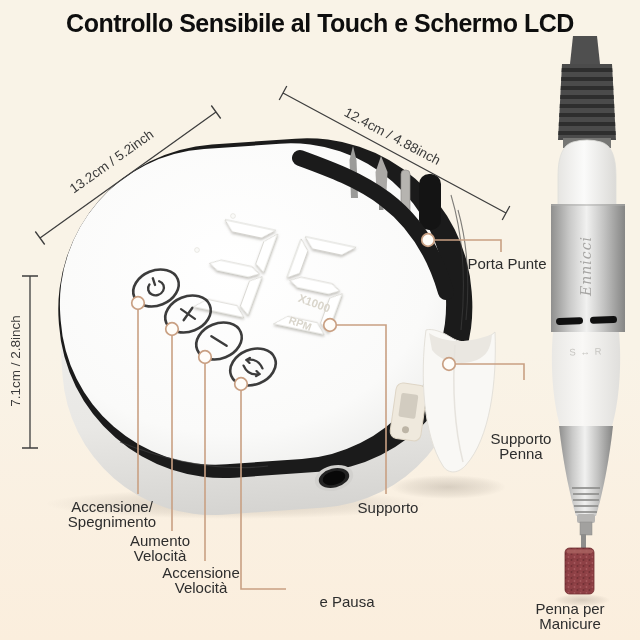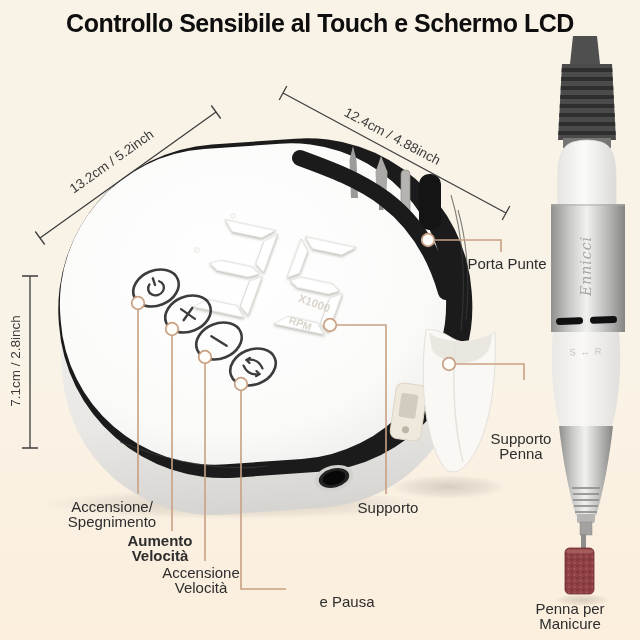--- a/index.html
+++ b/index.html
@@ -237,21 +237,21 @@
   <div class="title">Controllo Sensibile al Touch e Schermo LCD</div>
 
   <div class="lbl dim" style="left:112px;top:162px;transform:translate(-50%,-50%) rotate(-35.5deg);">13.2cm / 5.2inch</div>
   <div class="lbl dim" style="left:392px;top:137px;transform:translate(-50%,-50%) rotate(28deg);">12.4cm / 4.88inch</div>
   <div class="lbl dim" style="left:16px;top:361px;transform:translate(-50%,-50%) rotate(-90deg);">7.1cm / 2.8inch</div>
 
   <div class="lbl" style="left:112px;top:514px;">
     <span>Accensione/</span><br>
     <span>Spegnimento</span>
   </div>
-  <div class="lbl" style="left:160px;top:548px;font-weight:bold;">
+  <div class="lbl" style="left:160px;top:548px;">
     <span>Aumento</span><br>
     <span>Velocità</span>
   </div>
   <div class="lbl" style="left:201px;top:580px;">
     <span>Accensione</span><br>
     <span>Velocità</span>
   </div>
   <div class="lbl" style="left:347px;top:594px;">
     <br>
     <span>e Pausa</span>

